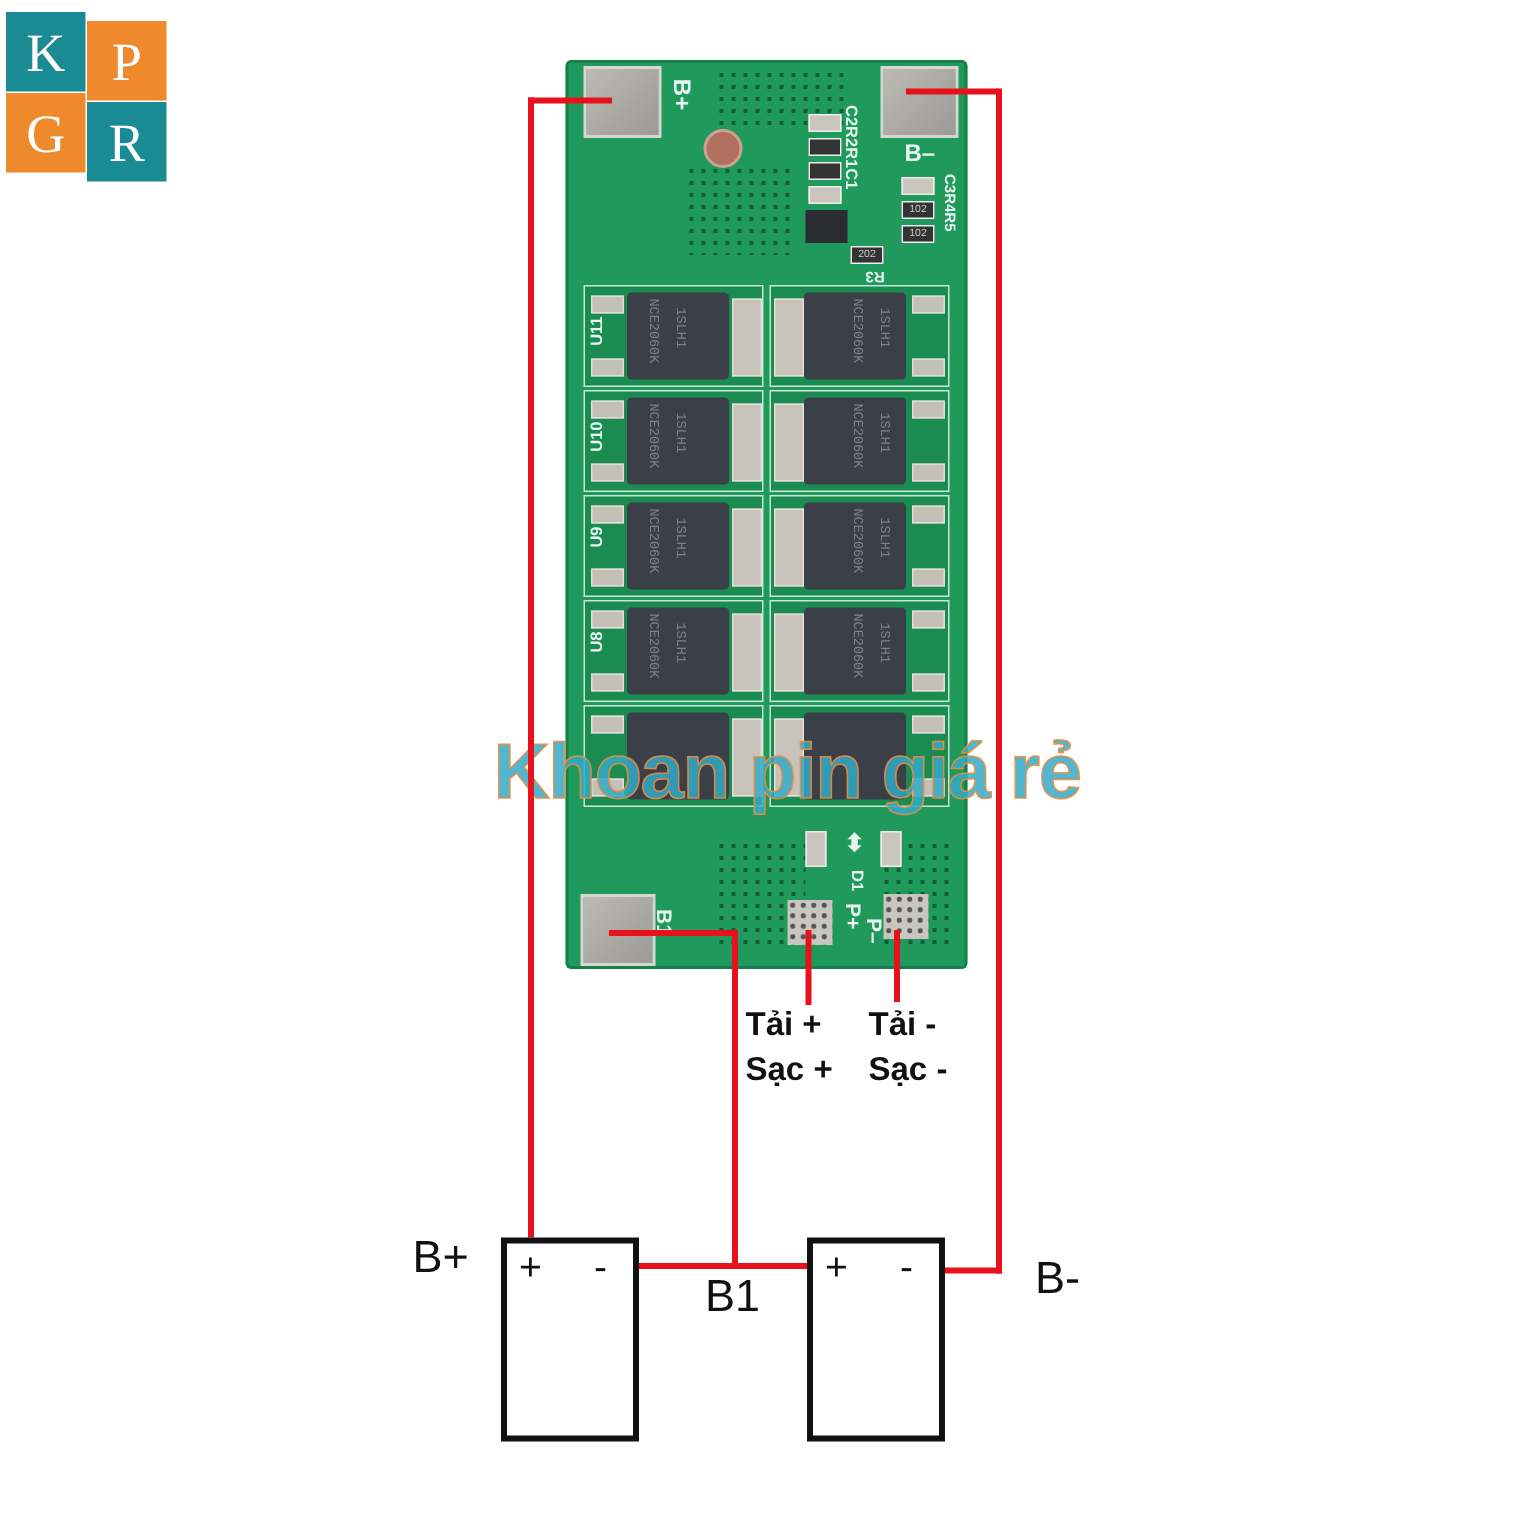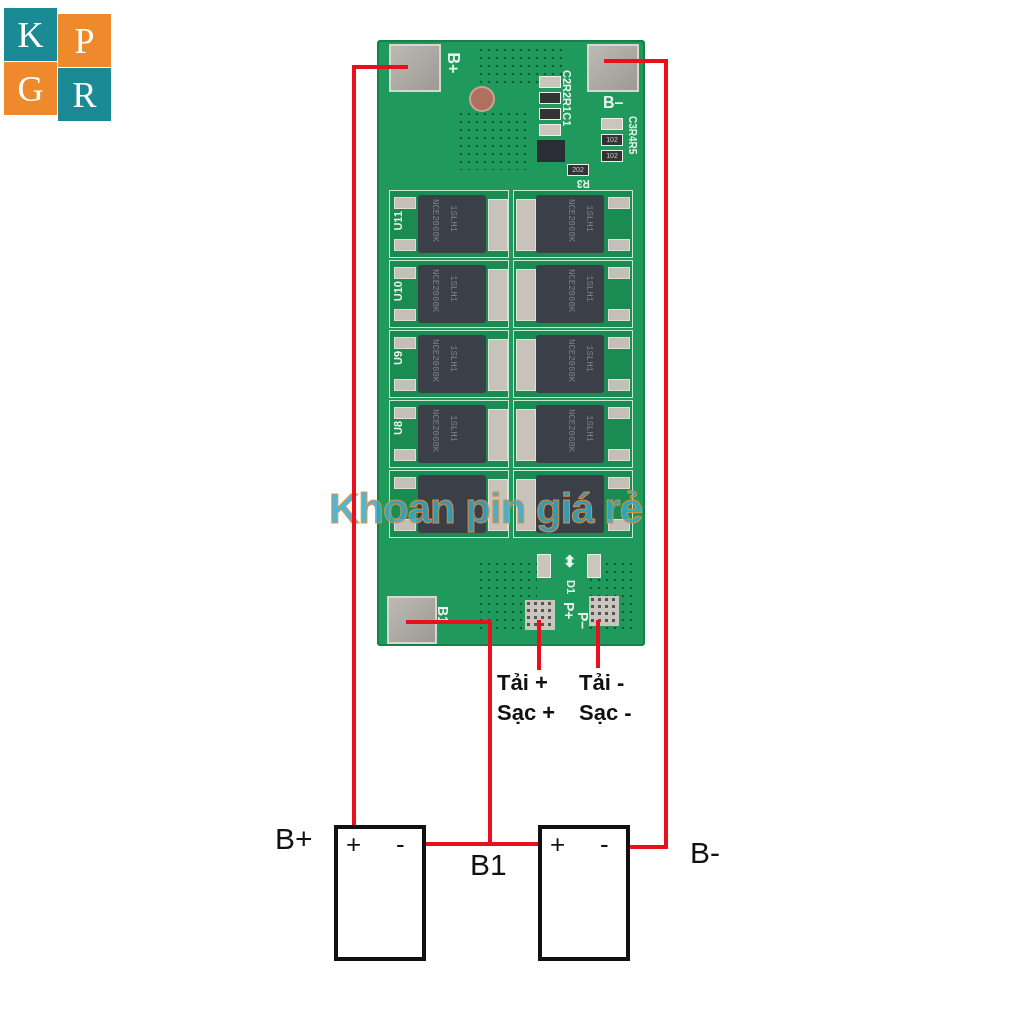--- a/index.html
+++ b/index.html
@@ -14,21 +14,21 @@
   .mos-body{position:absolute;width:68px;height:58px;top:4px;background:#3b3f47;border-radius:3px;}
   .mos-tab{position:absolute;width:18px;height:50px;top:8px;background:#c7c3bb;border:1px solid #e2e0da;}
   .mos-pin{position:absolute;width:20px;height:10px;background:#c4c0b8;border:1px solid #e0ded8;}
   .mos-text{position:absolute;color:#7c828c;font-size:9px;writing-mode:vertical-rl;font-family:"Liberation Mono",monospace;}
   .smd{position:absolute;width:20px;height:10px;background:#cbc6bc;border:1px solid #eee;}
   .wire{position:absolute;background:#e8101a;}
   .cell{position:absolute;width:84px;height:128px;border:4px solid #111;background:#fff;}
   .term{position:absolute;font-size:26px;color:#111;}
   .bigLabel{position:absolute;font-size:30px;color:#111;}
   .tai{position:absolute;font-size:22px;font-weight:bold;color:#111;white-space:nowrap;}
-  #watermark{position:absolute;left:329px;top:485px;font-size:42px;font-weight:bold;color:rgba(50,170,200,0.85);-webkit-text-stroke:1px rgba(240,140,60,0.9);letter-spacing:-1px;white-space:nowrap;}
+  #watermark{position:absolute;left:329px;top:485px;font-size:52px;font-weight:bold;color:rgba(50,170,200,0.85);-webkit-text-stroke:1px rgba(240,140,60,0.9);letter-spacing:-1px;white-space:nowrap;}
   .dots{position:absolute;background-image:radial-gradient(circle,#0d5e34 1.4px,transparent 1.6px);background-size:8px 8px;}
   .ic{position:absolute;background:#2a2d33;}
   .testpad{position:absolute;width:30px;height:30px;background:#c9c6c0;background-image:radial-gradient(circle,#555 1.5px,transparent 2px);background-size:7px 7px;}
 </style>
 </head>
 <body>
 
 <div>
   <div class="logo-tile teal" style="left:4px;top:8px;">K</div>
   <div class="logo-tile orange" style="left:58px;top:14px;">P</div>

